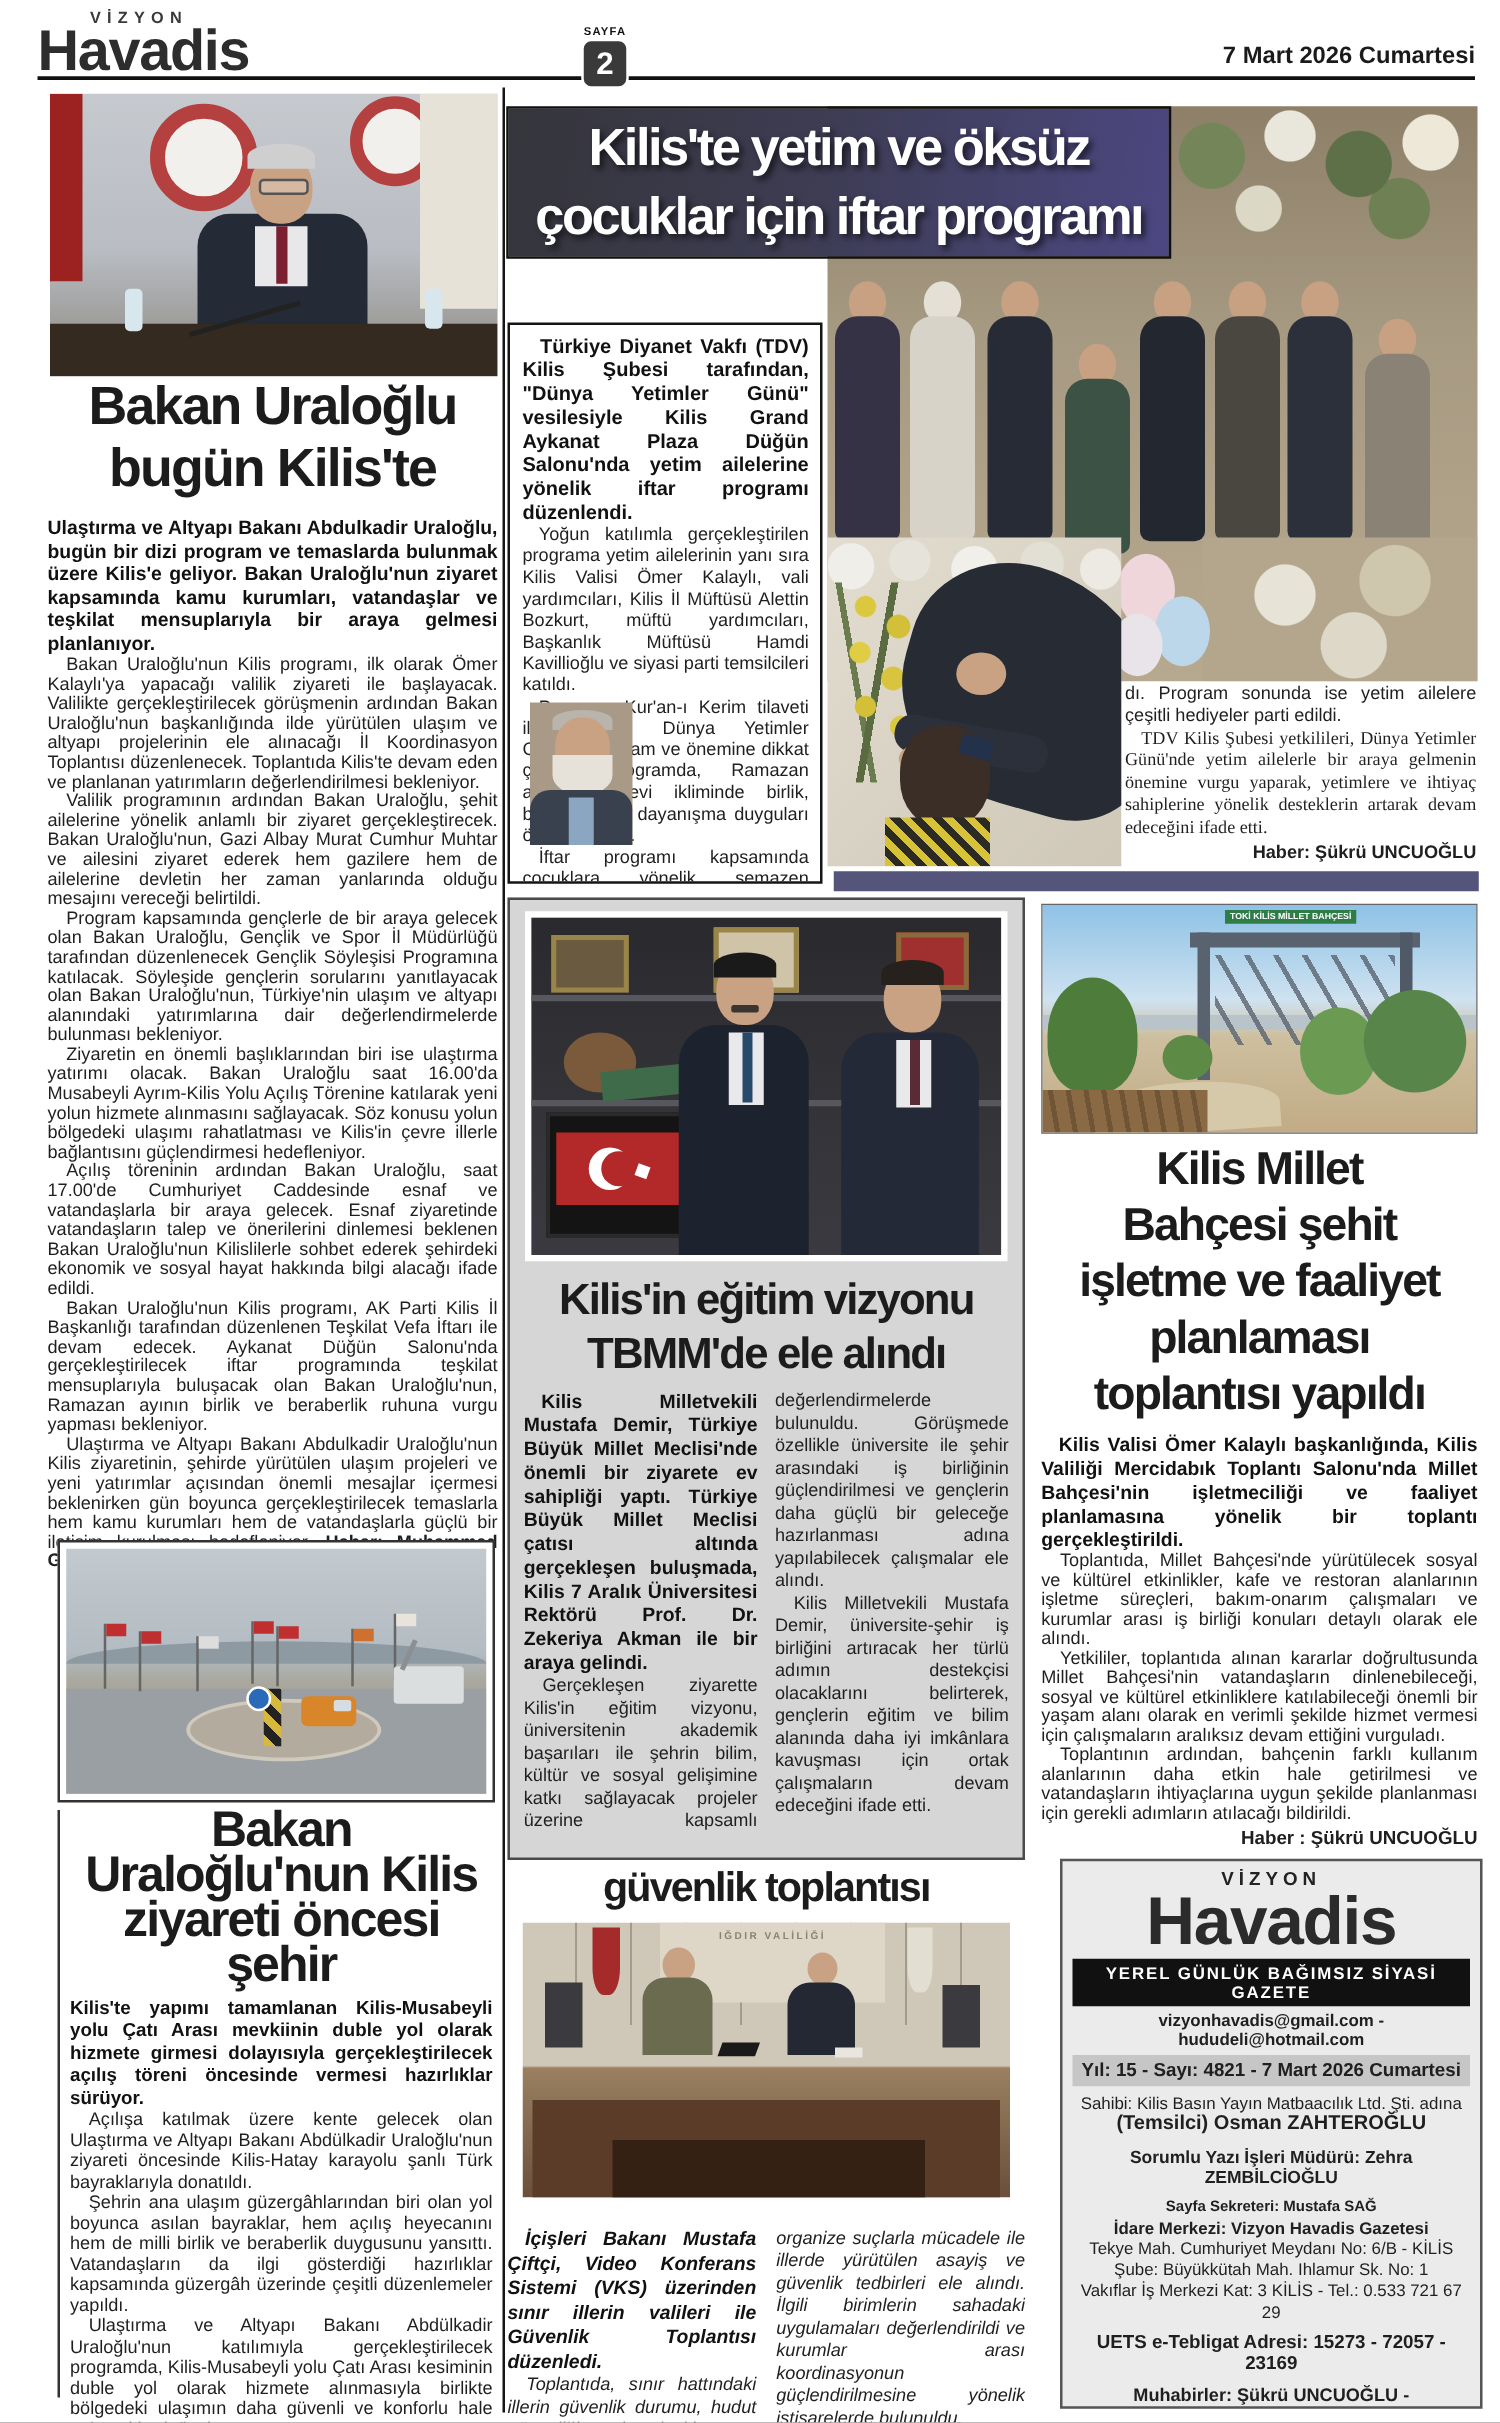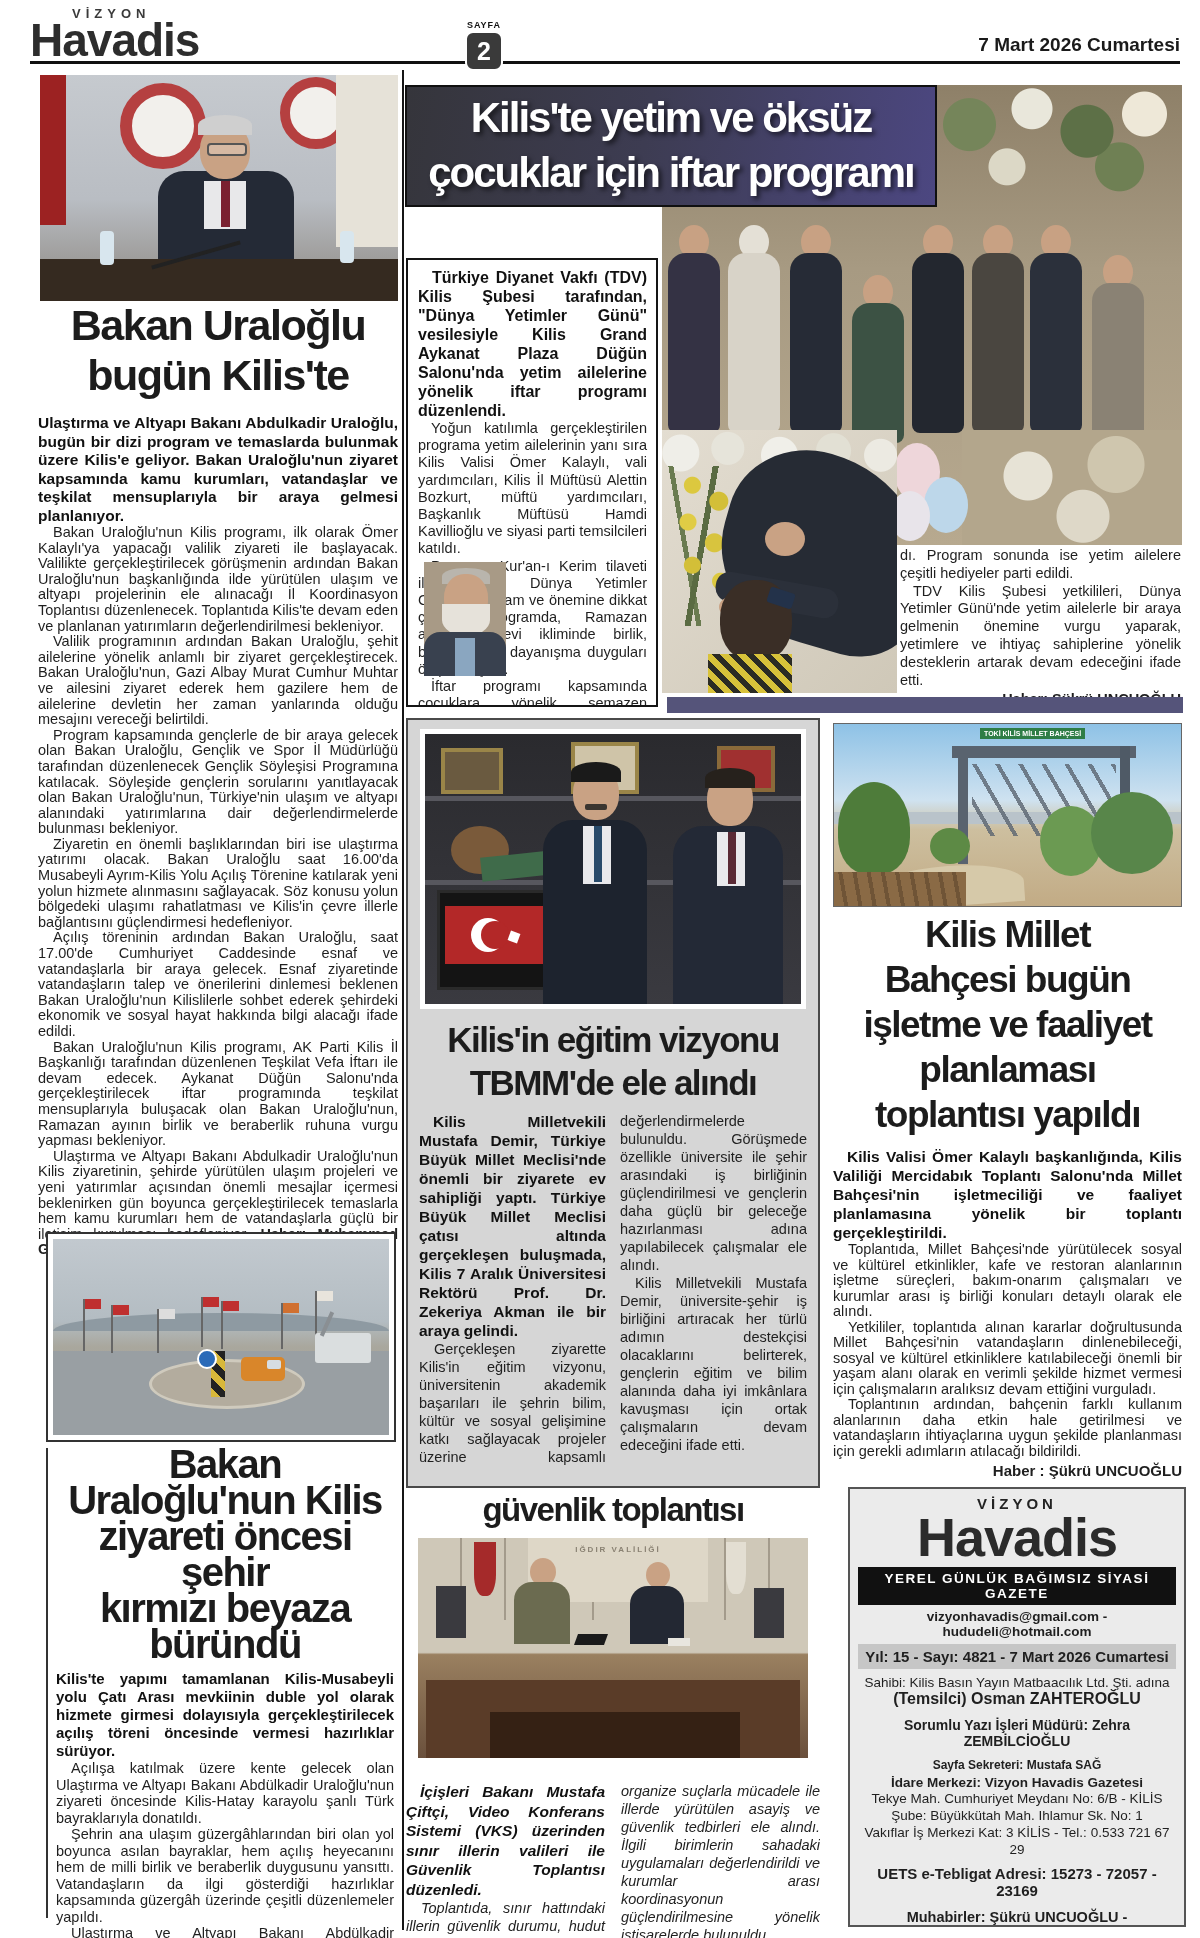--- a/index.html
+++ b/index.html
@@ -53,21 +53,21 @@
 
   
   .ifp{position:absolute;left:406px;top:258px;width:252px;height:449px;border:2px solid #151515;
        box-sizing:border-box;padding:8px 9px 4px 10px;overflow:hidden;background:#fff;z-index:3;}
   .ifp .ld{font-size:16px;line-height:19px;text-indent:14px;}
   .ifp .bp{font-size:14.5px;line-height:17.2px;text-indent:13px;}
   .inset{float:right;width:82px;height:114px;margin:4px -4px 2px 6px;position:relative;overflow:hidden;background:#a89a86;}
 
   .ifc{position:absolute;left:900px;top:547px;width:281px;height:150px;background:#fff;z-index:3;overflow:hidden;}
   .ifc p{font-size:14.5px;line-height:17.8px;}
-  .ifc .ind{text-indent:13px;}
+  .ifc .ind{text-indent:13px;font-family:Liberation Serif, serif;}
   .ifc .byl{display:block;text-align:right;margin-top:2px;font-size:14.5px;}
 
   .pbar{position:absolute;left:667px;top:697px;width:516px;height:16px;background:#55547a;z-index:4;}
 
   
   .tbx{position:absolute;left:406px;top:718px;width:414px;height:770px;box-sizing:border-box;
        background:#d6d6d6;border:2px solid #4a4a4a;z-index:2;}
   .tbx .tphoto{margin:9px auto 0;width:376px;height:270px;border:5px solid #fff;position:relative;overflow:hidden;}
   .tbx .hl{margin-top:9px;}
   .tbx .cols{margin:8px 11px 0;height:358px;column-count:2;column-gap:14px;column-fill:auto;overflow:hidden;}
@@ -449,21 +449,21 @@
     <div class="p6t2"></div>
     <div class="p6t3"></div>
     <div class="p6t4"></div>
     <div class="p6path"></div>
     <div class="p6pl"></div>
   </div>
 
   <div class="bhc">
     <div class="hl">
       <div>Kilis Millet</div>
-      <div>Bahçesi bugün</div>
+      <div>Bahçesi şehit</div>
       <div>işletme ve faaliyet</div>
       <div>planlaması</div>
       <div>toplantısı yapıldı</div>
     </div>
     <p class="ld j">Kilis Valisi Ömer Kalaylı başkanlığında, Kilis Valiliği Mercidabık Toplantı Salonu'nda Millet Bahçesi'nin işletmeciliği ve faaliyet planlamasına yönelik bir toplantı gerçekleştirildi.</p>
     <p class="bp j">Toplantıda, Millet Bahçesi'nde yürütülecek sosyal ve kültürel etkinlikler, kafe ve restoran alanlarının işletme süreçleri, bakım-onarım çalışmaları ve kurumlar arası iş birliği konuları detaylı olarak ele alındı.</p>
     <p class="bp j">Yetkililer, toplantıda alınan kararlar doğrultusunda Millet Bahçesi'nin vatandaşların dinlenebileceği, sosyal ve kültürel etkinliklere katılabileceği önemli bir yaşam alanı olarak en verimli şekilde hizmet vermesi için çalışmaların aralıksız devam ettiğini vurguladı.</p>
     <p class="bp j">Toplantının ardından, bahçenin farklı kullanım alanlarının daha etkin hale getirilmesi ve vatandaşların ihtiyaçlarına uygun şekilde planlanması için gerekli adımların atılacağı bildirildi.</p>
     <span class="byl">Haber : Şükrü UNCUOĞLU</span>
   </div>
@@ -493,21 +493,20 @@
       <div class="p7vw"></div>
       <div class="p7tr"></div>
       <div class="p7tc"></div>
     </div>
   </div>
 
   <div class="a5">
     <div class="hl">
       <div>Bakan Uraloğlu'nun Kilis</div>
       <div>ziyareti öncesi şehir</div>
-      <div>kırmızı beyaza büründü</div>
     </div>
     <p class="ld j">Kilis'te yapımı tamamlanan Kilis-Musabeyli yolu Çatı Arası mevkiinin duble yol olarak hizmete girmesi dolayısıyla gerçekleştirilecek açılış töreni öncesinde vermesi hazırlıklar sürüyor.</p>
     <p class="bp j">Açılışa katılmak üzere kente gelecek olan Ulaştırma ve Altyapı Bakanı Abdülkadir Uraloğlu'nun ziyareti öncesinde Kilis-Hatay karayolu şanlı Türk bayraklarıyla donatıldı.</p>
     <p class="bp j">Şehrin ana ulaşım güzergâhlarından biri olan yol boyunca asılan bayraklar, hem açılış heyecanını hem de milli birlik ve beraberlik duygusunu yansıttı. Vatandaşların da ilgi gösterdiği hazırlıklar kapsamında güzergâh üzerinde çeşitli düzenlemeler yapıldı.</p>
     <p class="bp j">Ulaştırma ve Altyapı Bakanı Abdülkadir Uraloğlu'nun katılımıyla gerçekleştirilecek programda, Kilis-Musabeyli yolu Çatı Arası kesiminin duble yol olarak hizmete alınmasıyla birlikte bölgedeki ulaşımın daha güvenli ve konforlu hale gelmesi hedefleniyor.</p>
     <p class="bp j"><span>Açılışın, bölgenin ulaşım altyapısına önemli katkı sağlaması bekleniyor.</span> <span class="byl">Haber: Şükrü UNCUOĞLU</span></p>
   </div>
 
   <div class="gvn">
     <div class="hl">

